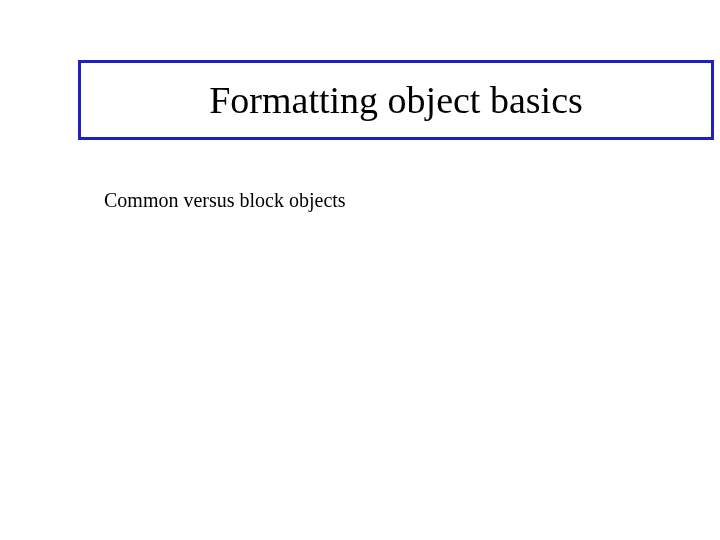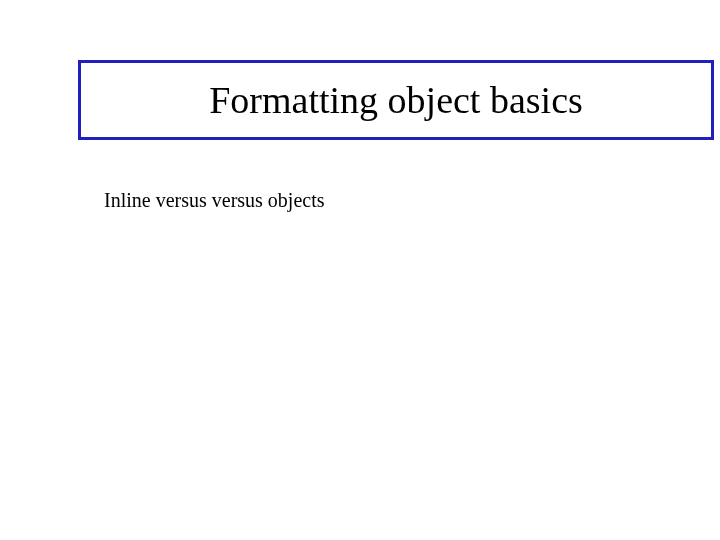--- a/index.html
+++ b/index.html
@@ -43,14 +43,14 @@
     }
   </style>
 </head>
 <body>
 
 <div class="title-box">
   <div class="title-text">Formatting object basics</div>
 </div>
 
 <div class="body-content">
-  <div class="body-line">Inline versus versus objects</div>
+  <div class="body-line">Common versus block objects</div>
 </div>
 
 </body></html>

